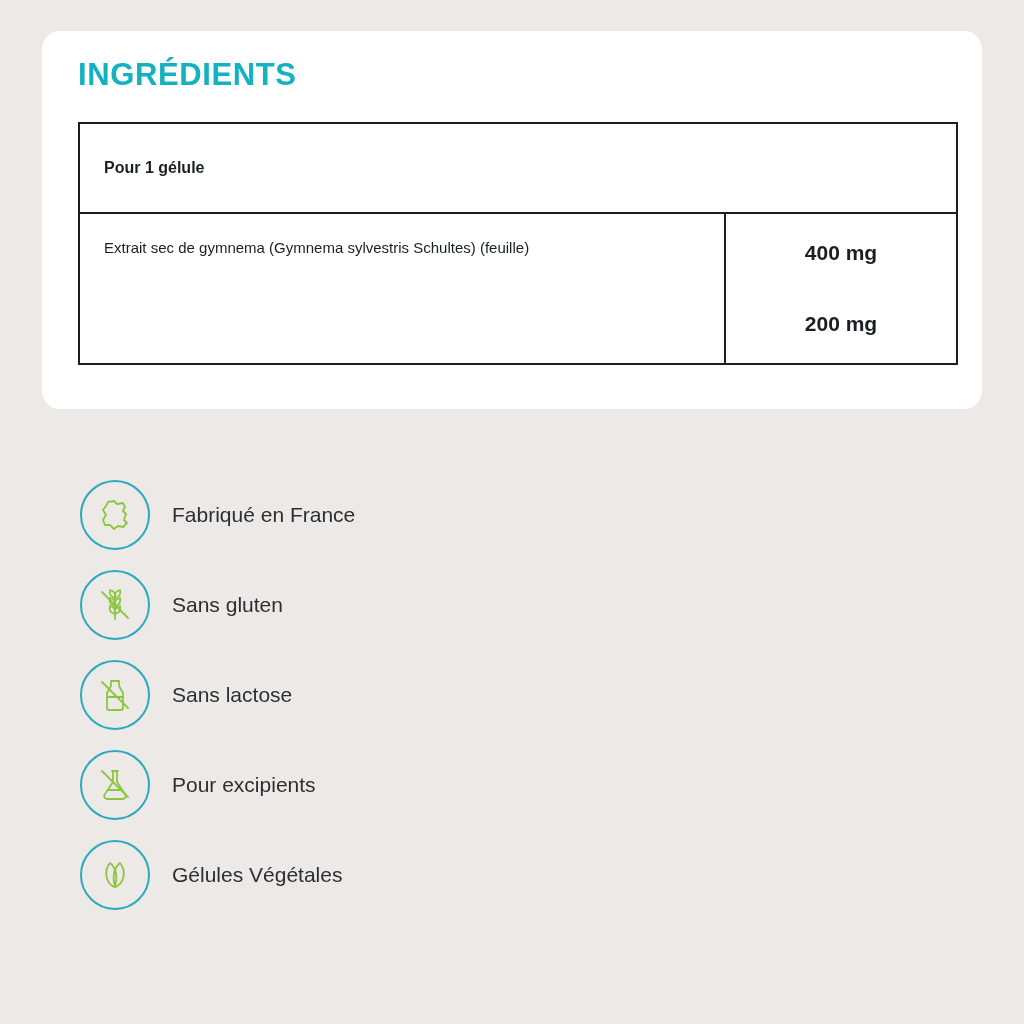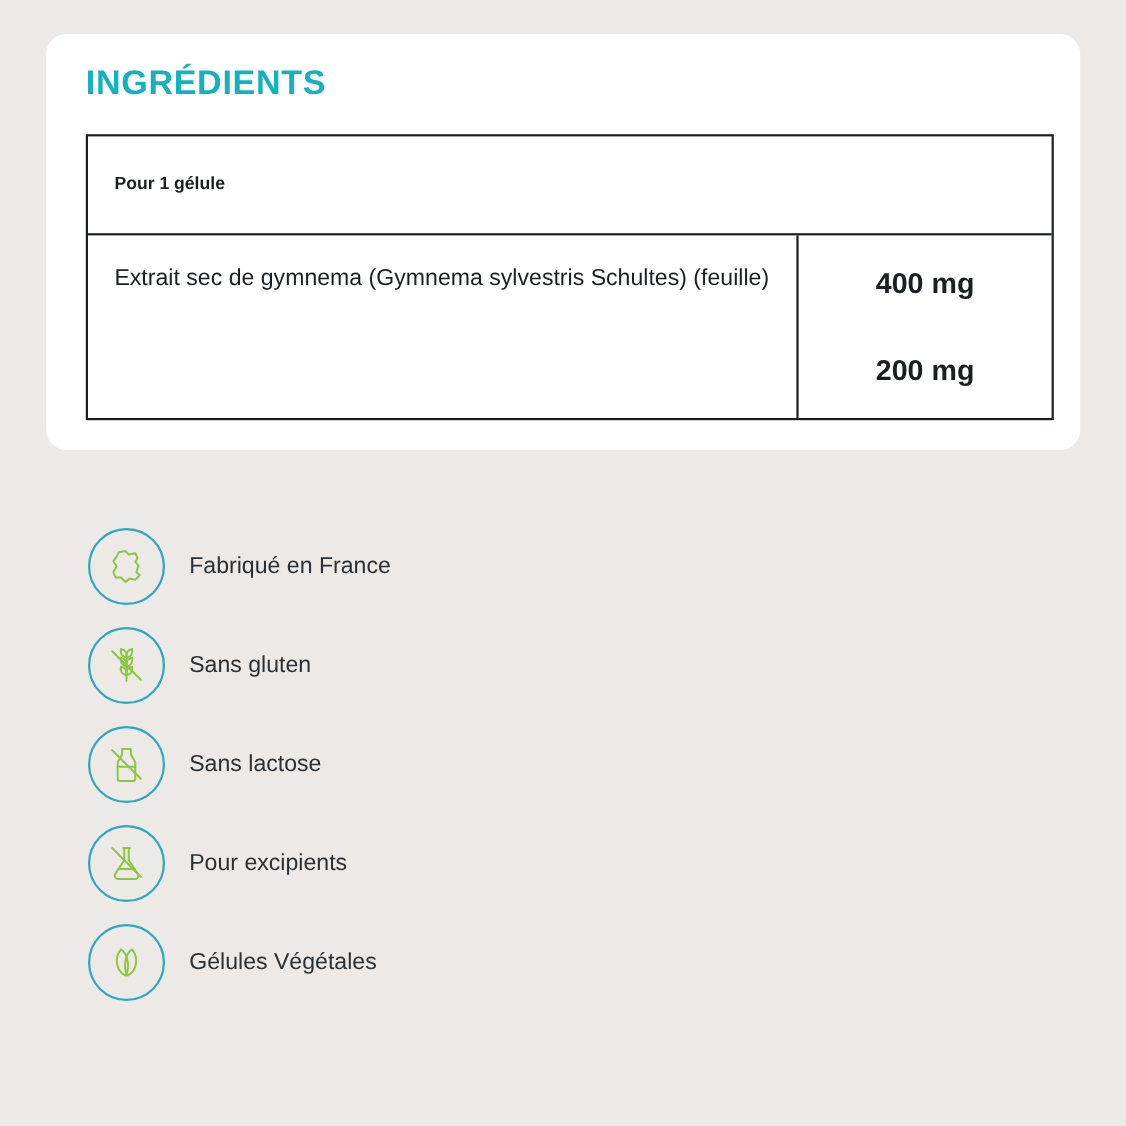--- a/index.html
+++ b/index.html
@@ -81,27 +81,27 @@
     padding: 22px 18px 22px 24px;
   }
   .col-values {
     flex: 1 1 auto;
     box-sizing: border-box;
     padding: 22px 0;
     text-align: center;
   }
 
   .ing-line {
-    font-size: 21px;
+    font-size: 15px;
     line-height: 1.63;
     color: #1c1f22;
     font-weight: 400;
   }
   .val-line {
-    font-size: 26px;
+    font-size: 21px;
     font-weight: bold;
     color: #1c1f22;
     line-height: 1.63;
   }
   .val-line.first { margin-bottom: 37px; }
 
   
   .claims {
     position: absolute;
     left: 80px;

